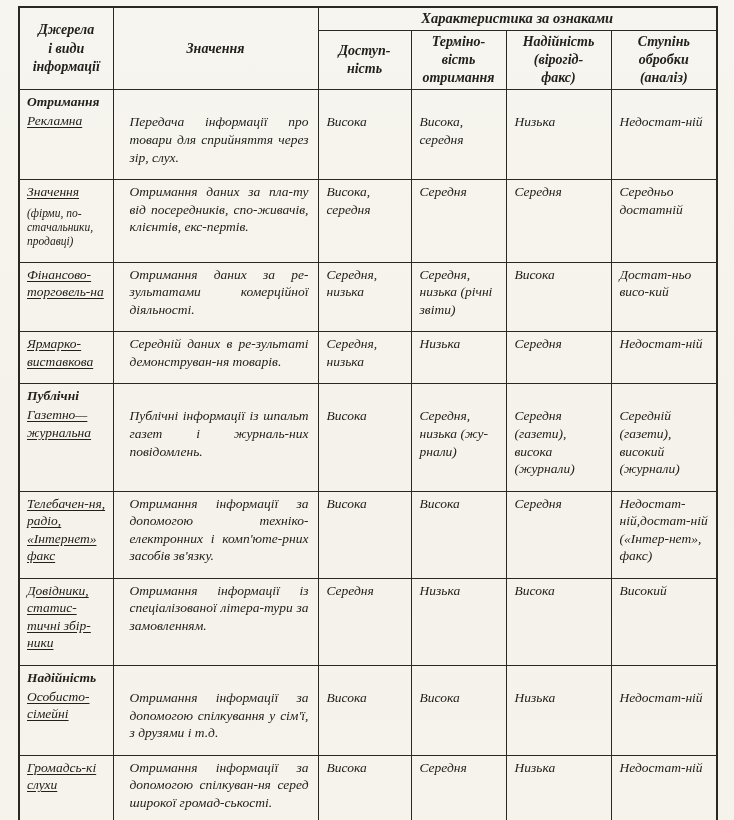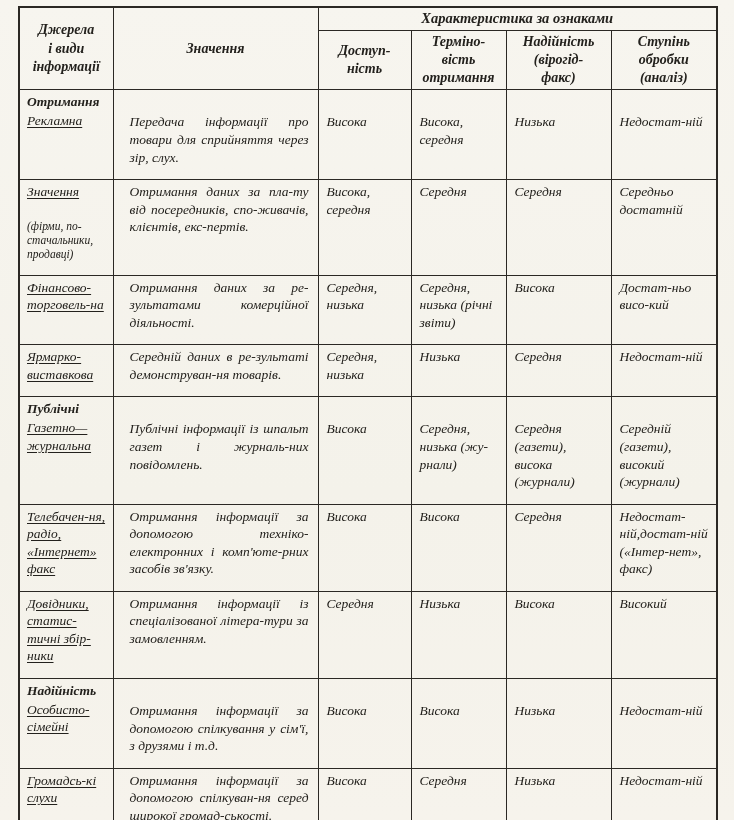--- a/index.html
+++ b/index.html
@@ -58,21 +58,21 @@
   tbody.offset tr.group-start td:not(.c1) { padding-top: 23px; }
 
   .group-name {
     font-weight: bold;
     margin: 0 0 1px 0;
   }
   .entry-label { text-decoration: underline; text-underline-offset: 2px; }
   .entry-sublabel {
     font-size: 11.5px;
     line-height: 1.25;
-    margin-top: 18px;
+    margin-top: 5px;
   }
   .entry-sublabel:empty { display: none; }
 </style>
 </head>
 <body>
 
 <div class="page">
   <table class="src-table">
     <colgroup>
       <col style="width:94px">

